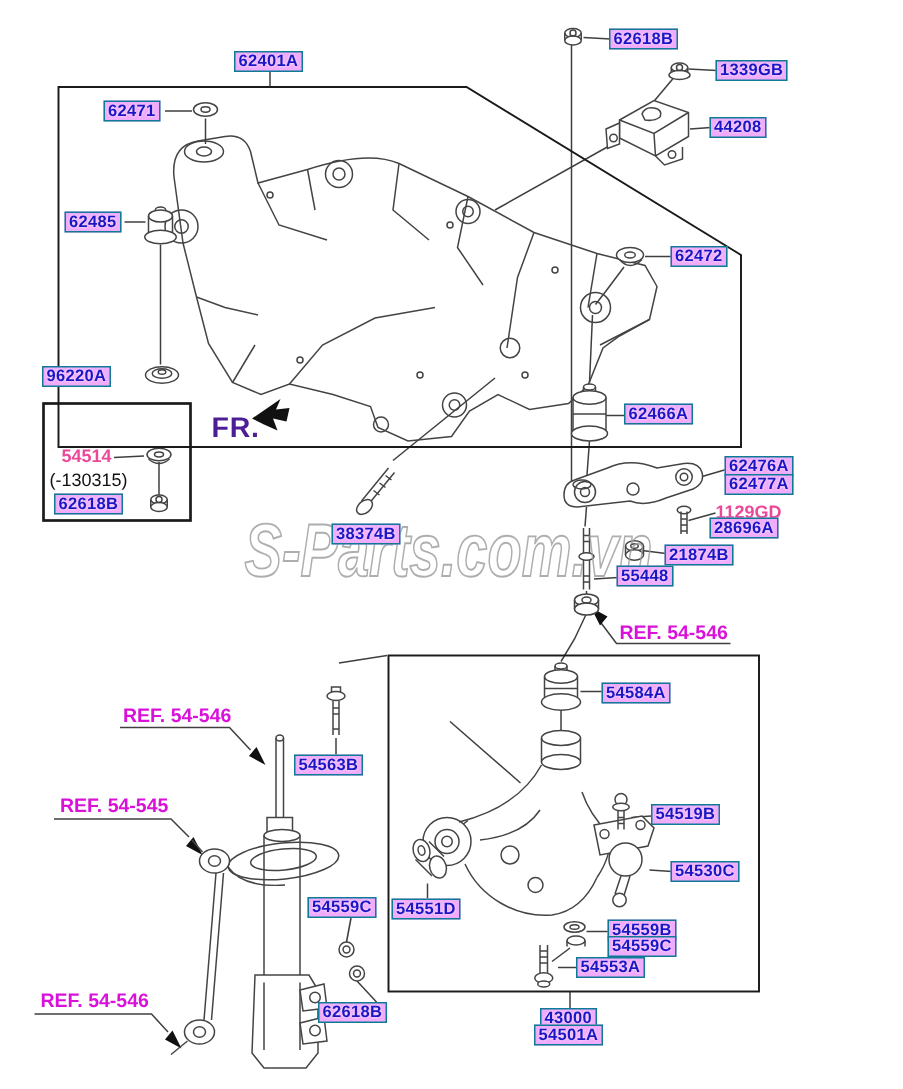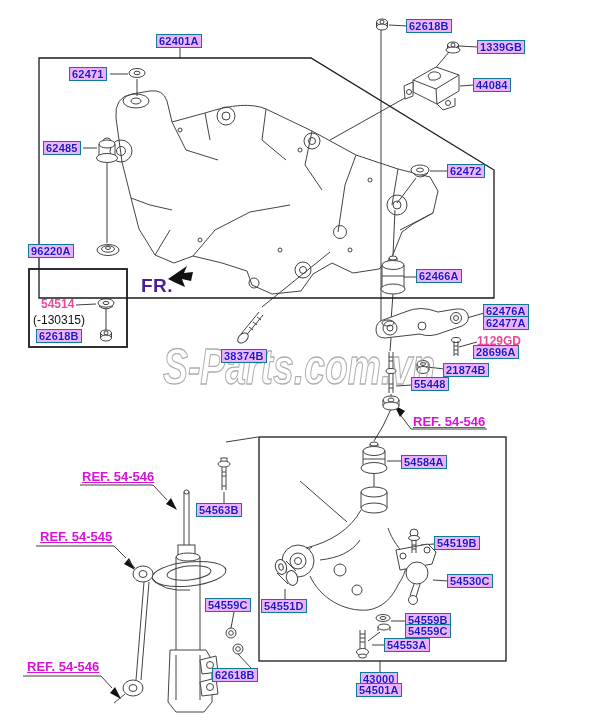--- a/index.html
+++ b/index.html
@@ -7,21 +7,21 @@
   #stage{position:relative;width:602px;height:726px;background:#fff;overflow:hidden;
          font-family:"Liberation Sans",sans-serif;}
   #art{position:absolute;left:0;top:0;}
   .plabel{position:absolute;font:700 11px/12px "Liberation Sans",sans-serif;
           color:#1a16c4;background:#f0abfc;border:1px solid #0e7a96;
           padding:0 2px;white-space:nowrap;letter-spacing:.2px;
           text-shadow:0 0 2px rgba(255,255,255,.85);cursor:pointer;}
   .pplain{position:absolute;font:700 12px/13px "Liberation Sans",sans-serif;
           color:#ec4899;white-space:nowrap;cursor:pointer;}
   .pref{position:absolute;font:700 13px/13px "Liberation Sans",sans-serif;
-        color:#d911d9;white-space:nowrap;cursor:pointer;text-decoration:underline;}
+        color:#d911d9;white-space:nowrap;cursor:pointer;}
   .pnote{position:absolute;font:400 12px/13px "Liberation Sans",sans-serif;
          color:#111;white-space:nowrap;margin-top:43px;}
   .pfr{position:absolute;font:800 19px/19px "Liberation Sans",sans-serif;
        color:#4c1d95;letter-spacing:.5px;}
 </style>
 </head>
 <body>
 
 <div id="stage">
 
@@ -309,21 +309,21 @@
   <g fill="none" stroke="#1a1a1a">
     <path d="M39,58 L311,58 L494,170 L494,298 L39,298 Z" stroke-width="1.3"></path>
     <rect x="259" y="437" width="247" height="224" stroke-width="1.3"></rect>
     <rect x="29" y="269" width="98" height="78" stroke-width="1.8"></rect>
   </g>
 </svg>
 
   <span class="plabel" style="left:156px;top:34px">62401A</span>
   <span class="plabel" style="left:406px;top:19px">62618B</span>
   <span class="plabel" style="left:477px;top:40px">1339GB</span>
-  <span class="plabel" style="left:473px;top:78px">44084</span>
+  <span class="plabel" style="left:473px;top:78px">44208</span>
   <span class="plabel" style="left:69px;top:67px">62471</span>
   <span class="plabel" style="left:447px;top:164px">62472</span>
   <span class="plabel" style="left:43px;top:141px">62485</span>
   <span class="plabel" style="left:28px;top:244px">96220A</span>
 
   <span class="pnote" style="left:33px;top:271px">(-130315)</span>
   <span class="pplain" style="left:41px;top:298px">54514</span>
   <span class="plabel" style="left:36px;top:329px">62618B</span>
 
   <span class="pfr" style="left:141px;top:276px">FR.</span>

